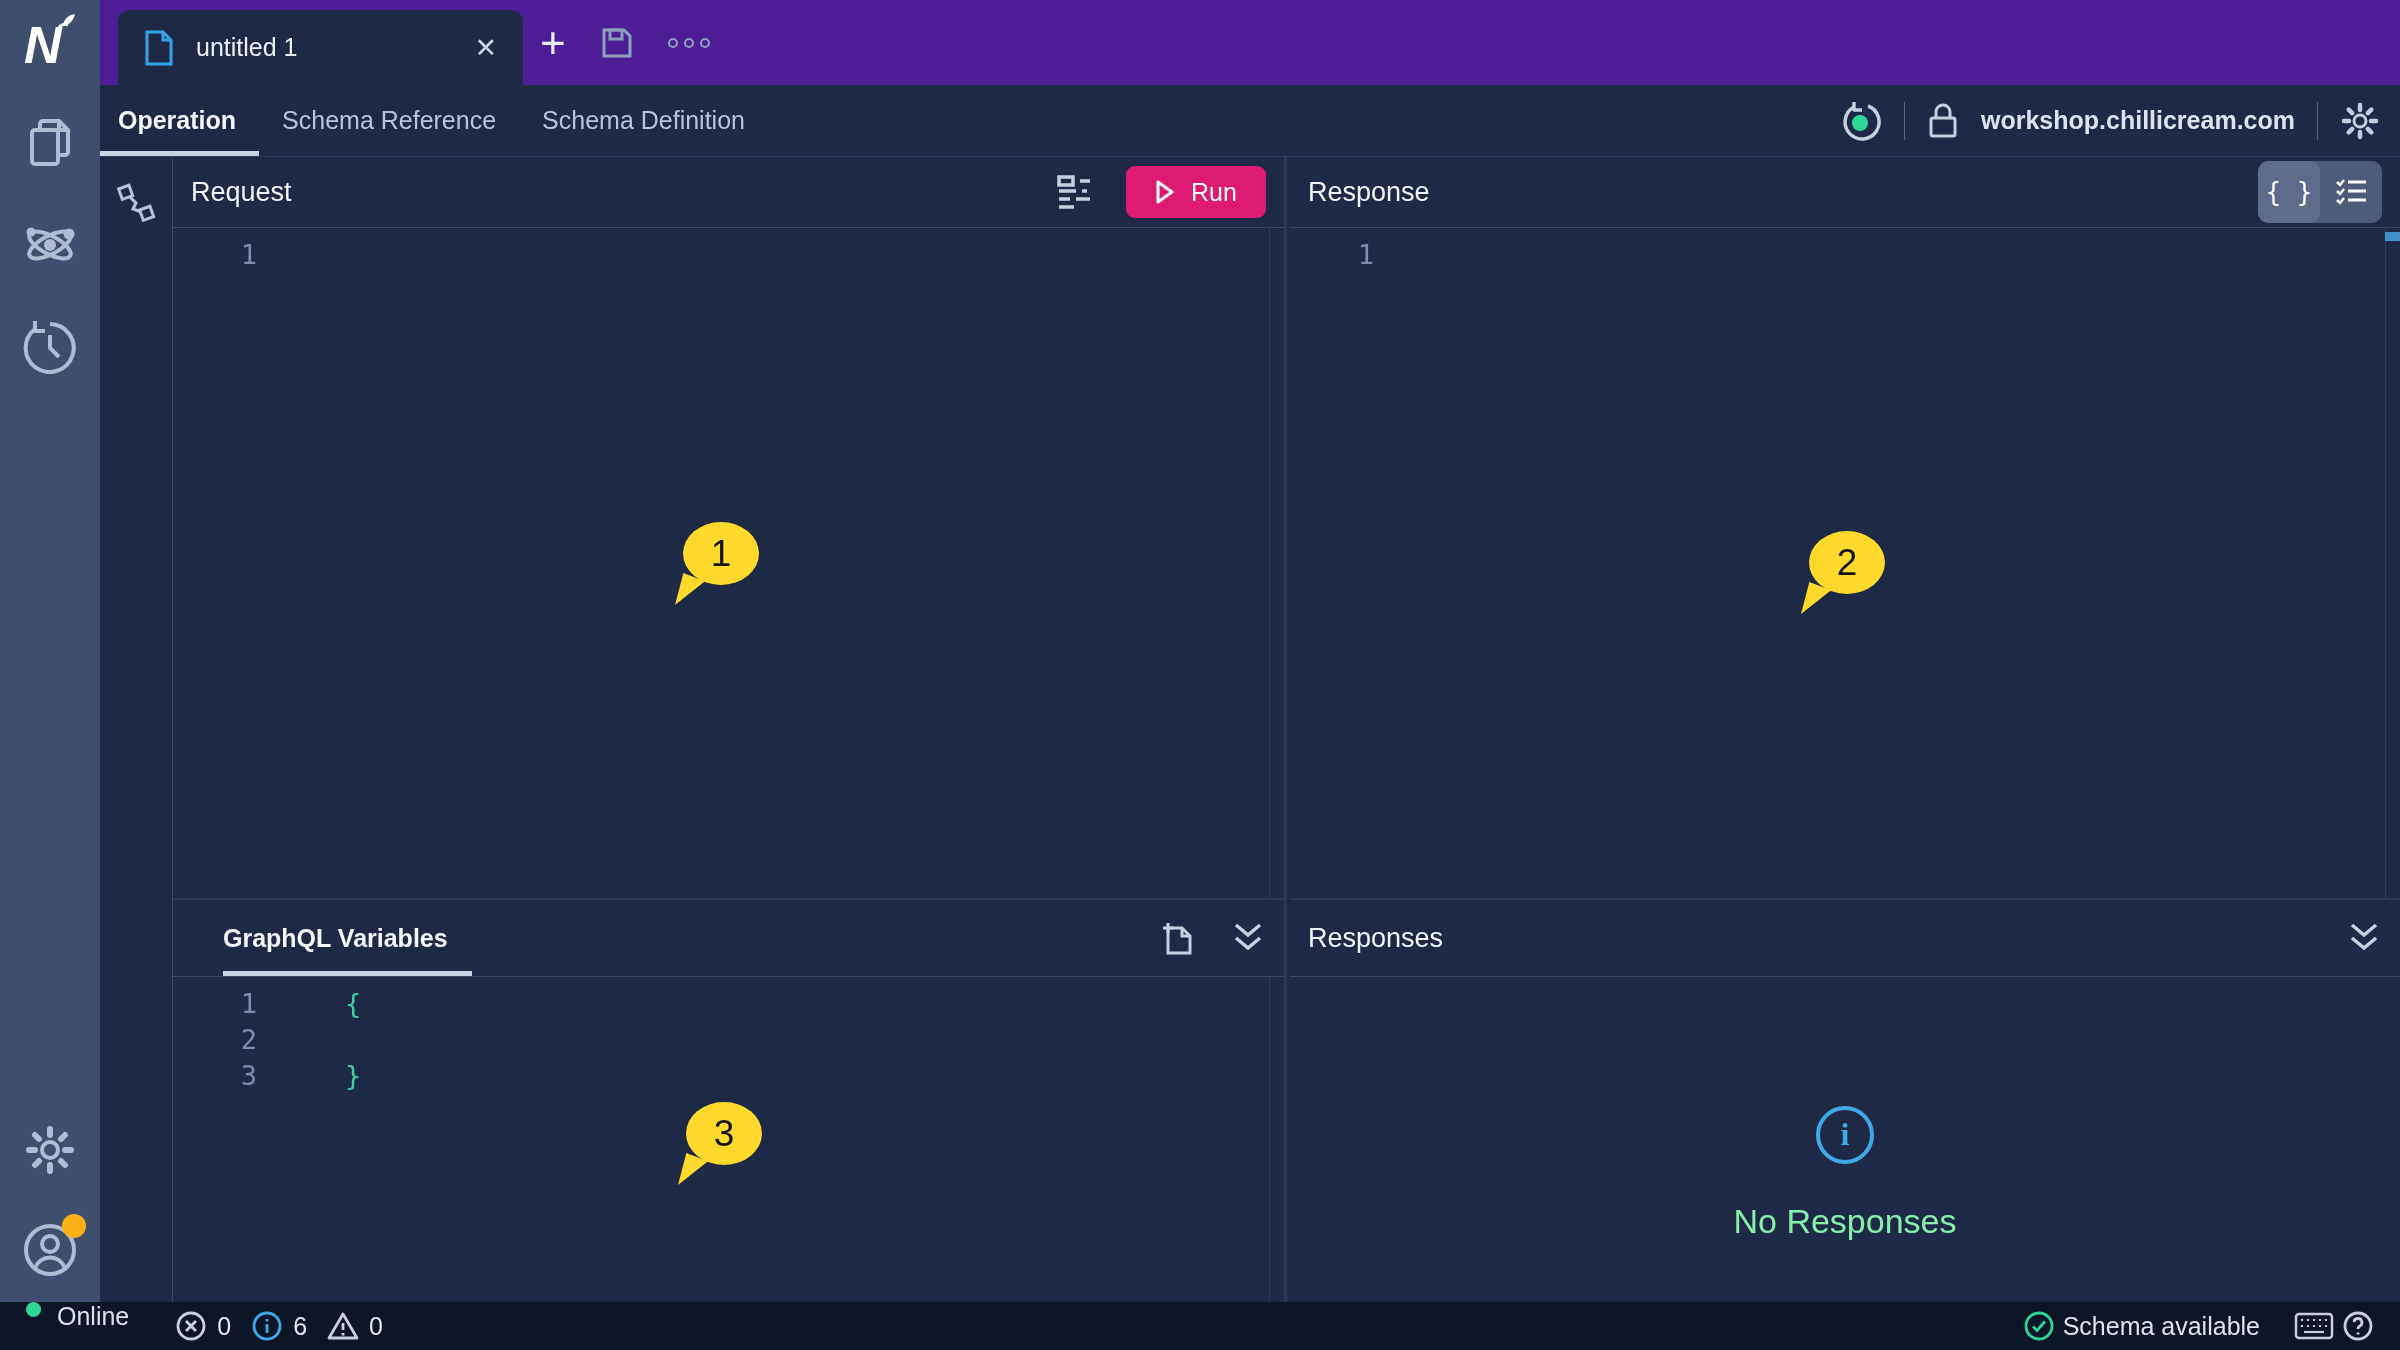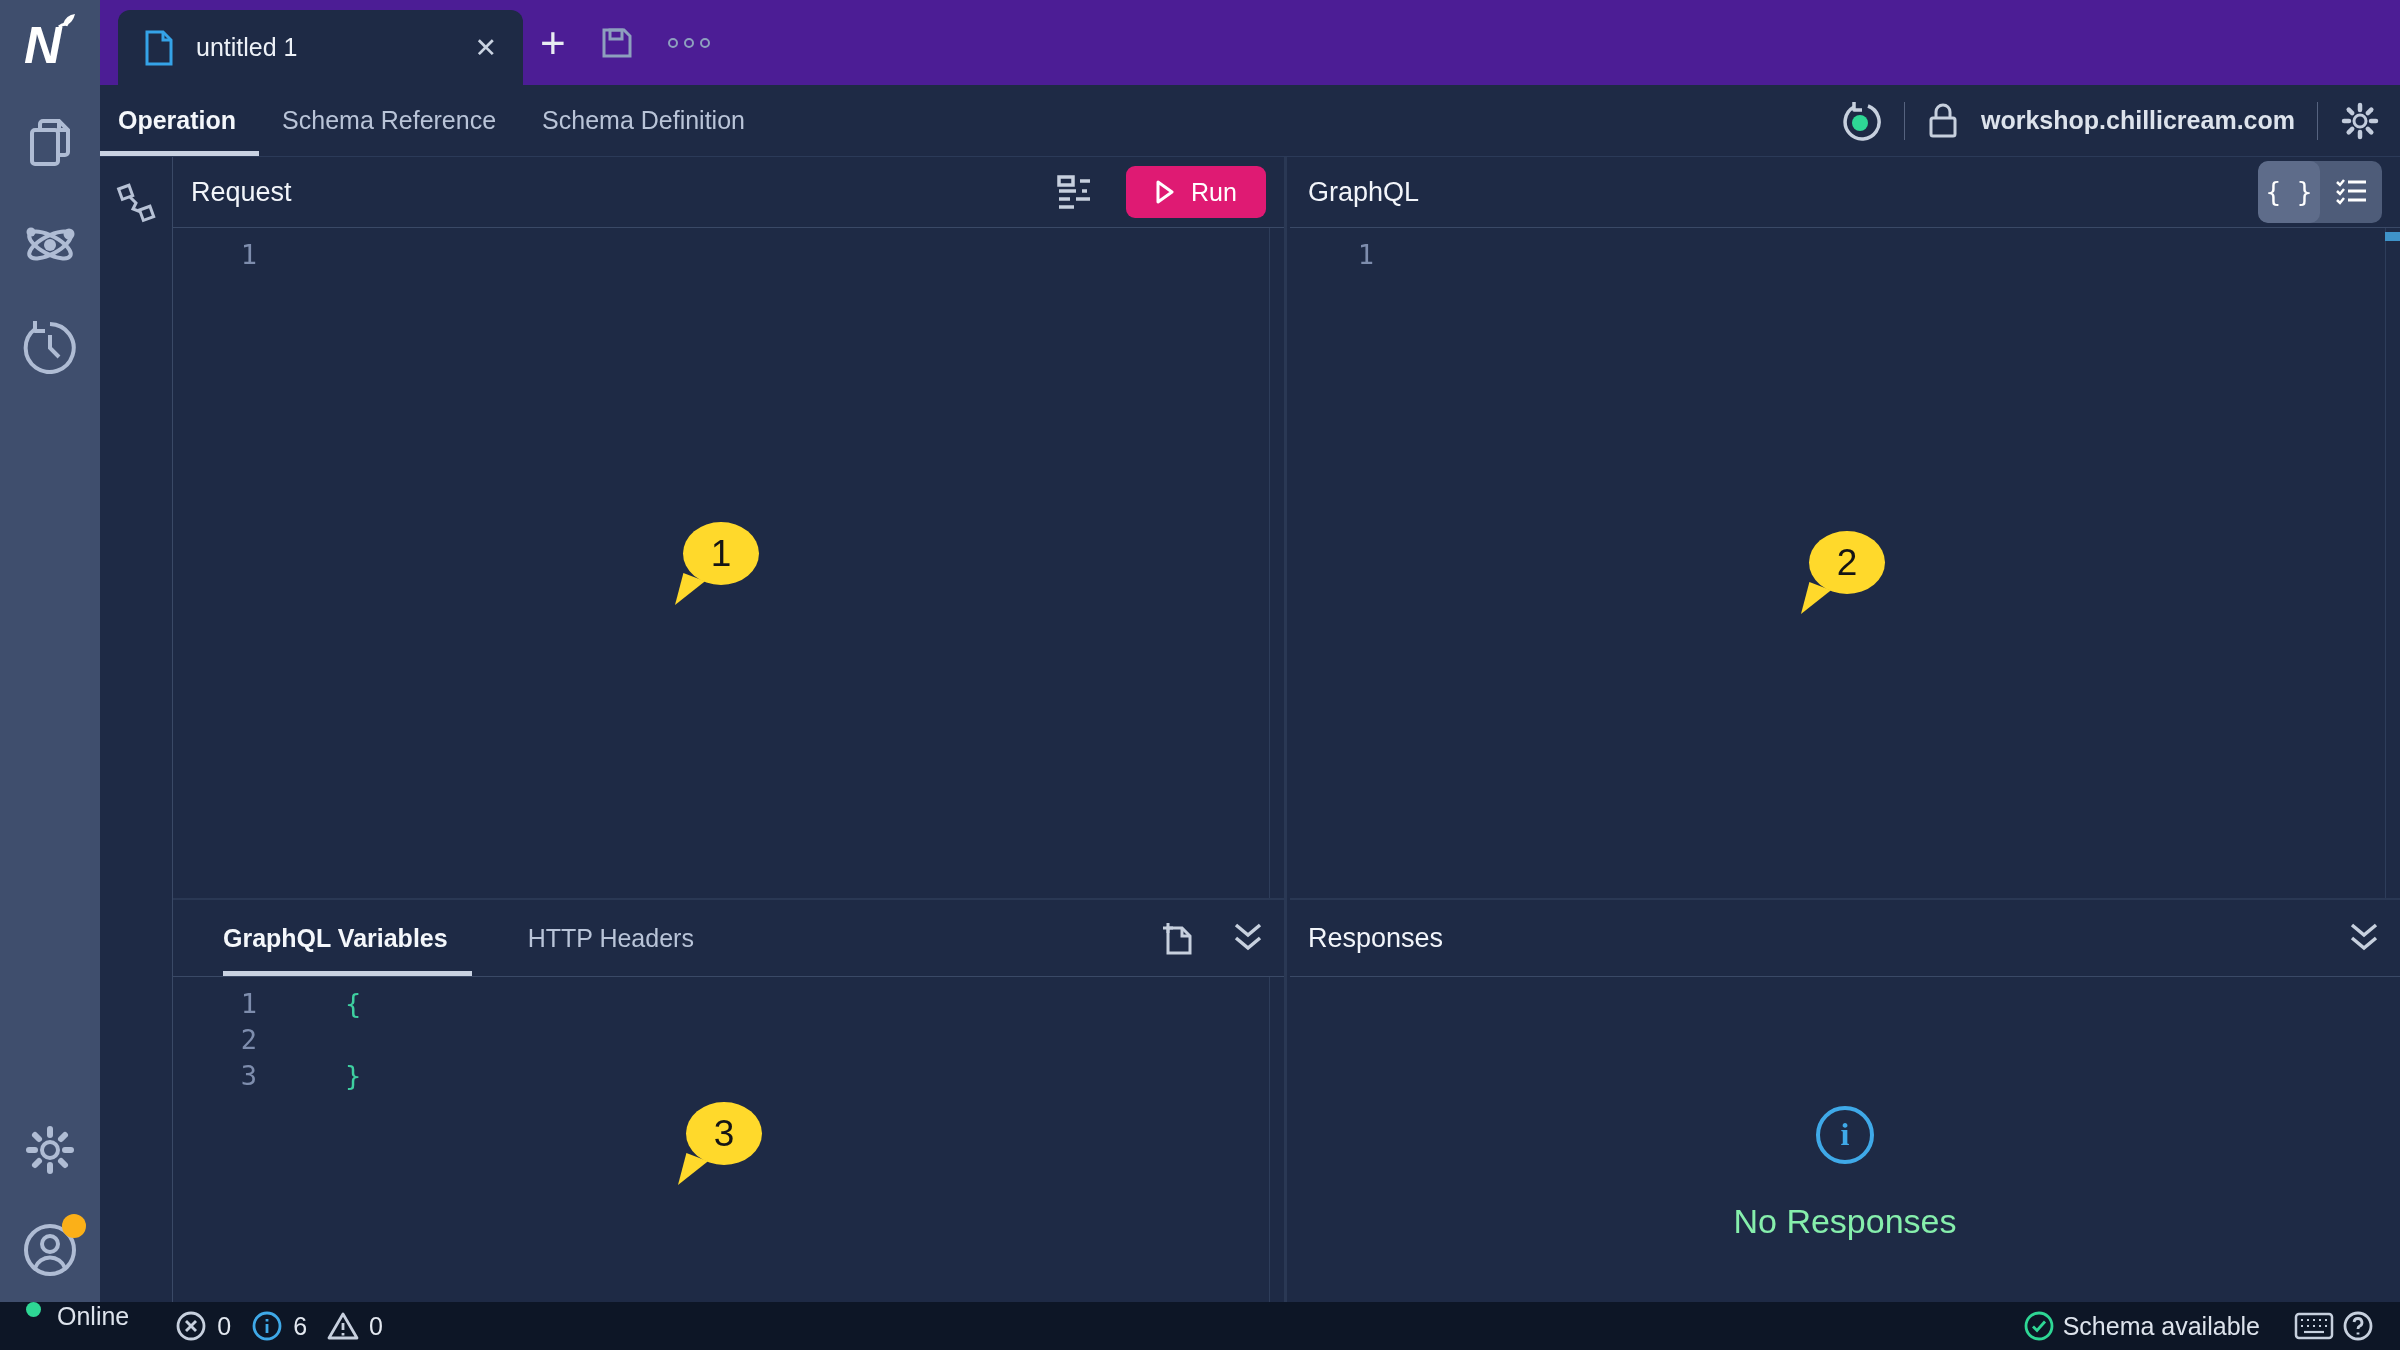--- a/index.html
+++ b/index.html
@@ -279,21 +279,21 @@
     <div class="code-row">
       <span class="ln">1</span>
       <span class="code"></span>
     </div>
     <span class="gutter-line"></span>
   </div>
 </div>
 
 <div class="response-panel">
   <div class="panel-header">
-    <span class="panel-title">GraphQL</span>
+    <span class="panel-title">Response</span>
     <div class="toggle-group">
       <div class="toggle-cell active">
         <span class="json-glyph">{ }</span>
       </div>
       <div class="toggle-cell">
         <svg width="34" height="30" viewBox="0 0 34 30" fill="none" stroke="#ffffff" stroke-width="3">
           <path d="M3 5 l3 3 l4 -5" stroke-width="2.5"></path>
             <line x1="14" y1="5" x2="32" y2="5"></line>
           <path d="M3 14 l3 3 l4 -5" stroke-width="2.5"></path>
             <line x1="14" y1="14" x2="32" y2="14"></line>
@@ -309,21 +309,20 @@
       <span class="code"></span>
     </div>
     <span class="gutter-line"></span>
     <span class="scroll-marker"></span>
   </div>
 </div>
 
 <div class="variables-panel">
   <div class="sub-header">
     <div class="sub-tab active">GraphQL Variables</div>
-    <div class="sub-tab">HTTP Headers</div>
     <div class="sub-actions">
       <span>
         <svg width="36" height="38" viewBox="0 0 36 38" fill="none" stroke="currentColor" stroke-width="3">
           <path d="M8 9 h14 l8 8 v17 h-22 z"></path>
           <path d="M22 9 v8 h8"></path>
           <line x1="8" y1="4" x2="8" y2="14"></line>
             <line x1="3" y1="9" x2="13" y2="9"></line>
         </svg>
       </span>
       <span>

